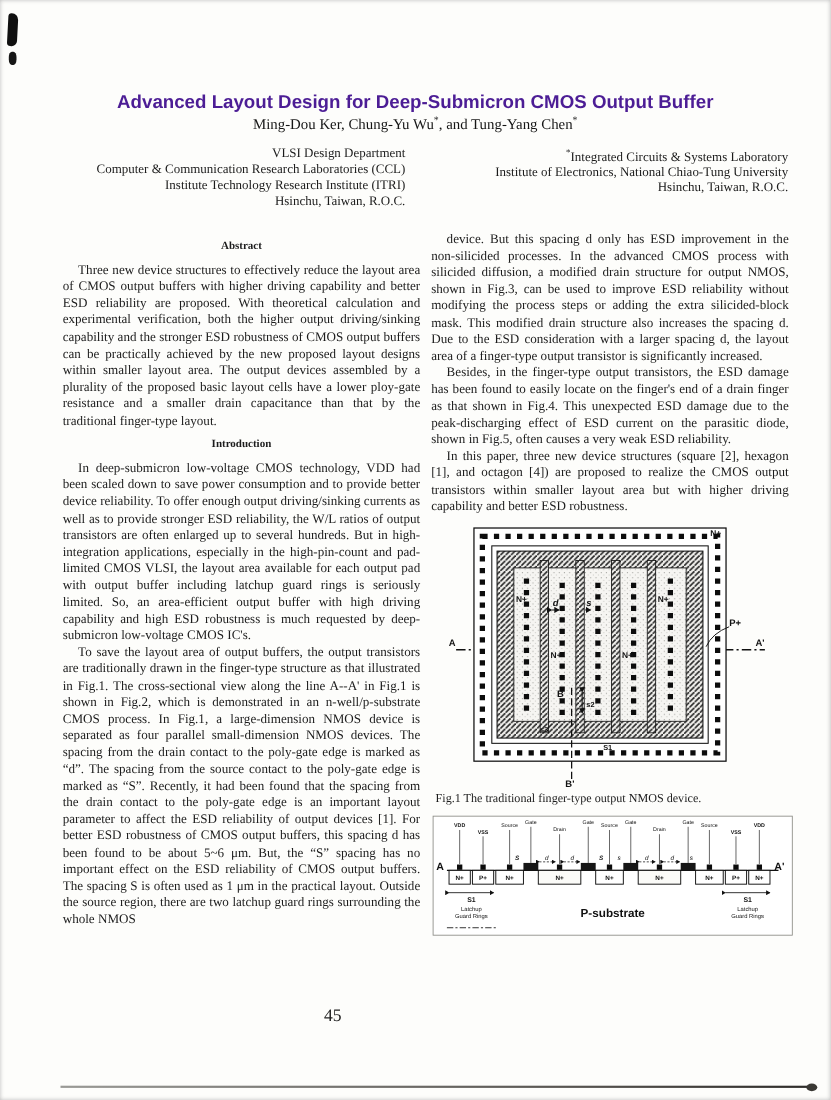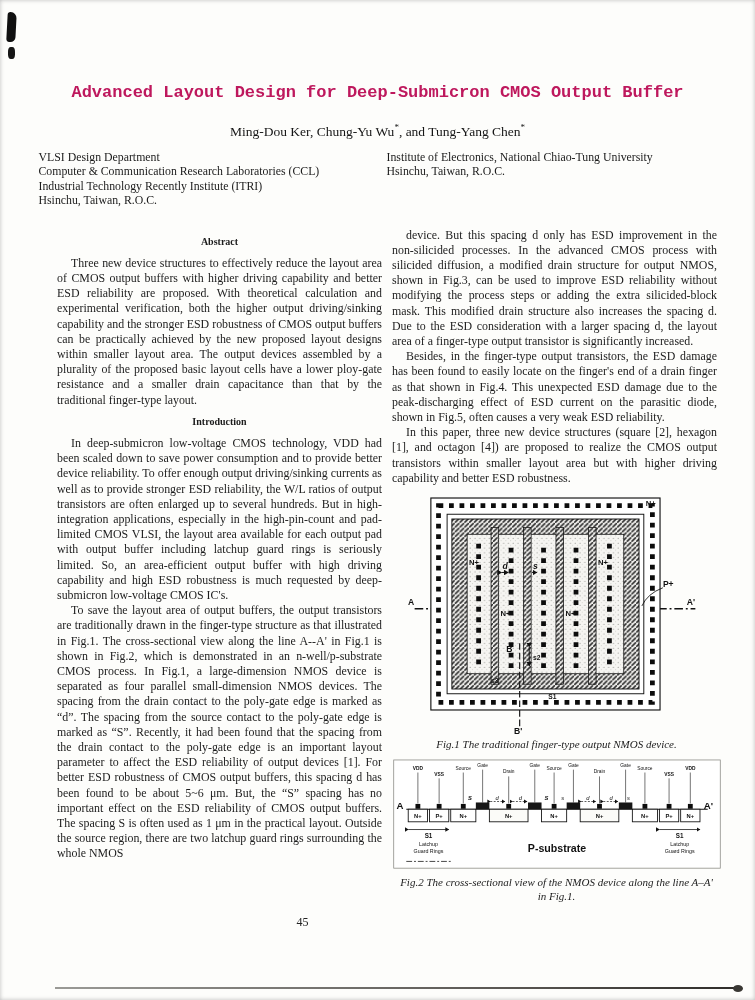--- a/index.html
+++ b/index.html
@@ -14,66 +14,67 @@
     box-shadow:inset 0 0 4px #bbb;
   }
   
   .blot1{position:absolute;left:7px;top:12px;width:9px;height:30px;background:#101010;border-radius:3px 6px 5px 3px;transform:rotate(3deg);}
   .blot2{position:absolute;left:8px;top:47px;width:7px;height:12px;background:#161616;border-radius:40%;}
   .scanline{position:absolute;left:55px;right:14px;bottom:11px;height:2px;background:linear-gradient(to right,#9a9a96,#55524e 70%,#2e2c29);}
   .scanblob{position:absolute;right:12px;bottom:8px;width:10px;height:7px;background:#3a3834;border-radius:50%;}
 
   .titleblock{padding-top:82px;text-align:center;}
   .title{
-    font-family:Liberation Mono, monospace;
-    font-weight:bold;font-size:17px;line-height:22px;color:#be185d;
+    font-family:Liberation Sans, sans-serif;
+    font-weight:bold;font-size:17px;line-height:22px;color:#4c1d95;
   }
-  .authors{margin-top:18px;font-size:13.5px;color:#151515;}
+  .authors{font-size:13.5px;color:#151515;}
   .authors sup{font-size:9px;}
   .affils{margin-top:10px;display:flex;justify-content:center;gap:18px;font-size:11.8px;line-height:14.5px;color:#1b1b1b;}
-  .affil{width:330px;text-align:left;}
+  .affil{width:330px;text-align:right;}
   .affil sup{font-size:8px;}
 
   .columns{margin:20px 0 0 57px;width:660px;display:flex;gap:10px;}
   .col{width:325px;font-size:11.9px;line-height:15.2px;text-align:justify;}
   .heading{text-align:center;font-weight:bold;font-size:10px;margin:6px 0 7px 0;}
   .heading.intro{}
   p.body{margin:0;text-indent:14px;}
 
   .figure{margin-top:8px;}
-  .figcap{font-size:11px;line-height:13.5px;text-align:center;text-indent:0;margin:3px 0 6px 4px;font-style:italic;}
+  .figcap{font-size:11px;line-height:13.5px;text-align:left;text-indent:0;margin:3px 0 6px 4px;}
   svg text{fill:#111;}
   .fig1svg{display:block;margin:0 auto;}
   .fig2svg{display:block;margin:4px auto 0 auto;}
 
-  .pagenum{position:absolute;left:0;right:150px;top:915px;text-align:center;font-size:12px;color:#222;}
+  .pagenum{position:absolute;left:0;right:150px;top:915px;text-align:center;font-size:16px;color:#222;}
 </style>
 </head>
 <body>
 
 <div class="page">
 
   <div class="blot1"></div>
   <div class="blot2"></div>
   <div class="scanline"></div>
   <div class="scanblob"></div>
 
   <div class="titleblock">
     <div class="title">
       <div>Advanced Layout Design for Deep-Submicron CMOS Output Buffer</div>
     </div>
     <div class="authors"><span>Ming-Dou Ker, Chung-Yu Wu</span><sup>*</sup><span>, and Tung-Yang Chen</span><sup>*</sup></div>
     <div class="affils">
       <div class="affil">
         <div>VLSI Design Department</div>
         <div>Computer &amp; Communication Research Laboratories (CCL)</div>
-        <div>Industrial Technology Recently Institute (ITRI)</div>
+        <div>Institute Technology Research Institute (ITRI)</div>
         <div>Hsinchu, Taiwan, R.O.C.</div>
       </div>
       <div class="affil">
+        <div><sup>*</sup><span>Integrated Circuits &amp; Systems Laboratory</span></div>
         <div>Institute of Electronics, National Chiao-Tung University</div>
         <div>Hsinchu, Taiwan, R.O.C.</div>
       </div>
     </div>
   </div>
 
   <div class="columns">
 
     <div class="col">
       <div class="heading">Abstract</div>
@@ -252,19 +253,18 @@
           <text x="37" y="97" font-size="5.5" text-anchor="middle" font-family="Liberation Sans, sans-serif">Guard Rings</text>
 
           <line x1="276" y1="73" x2="318" y2="73" stroke="#111" stroke-width="0.8" marker-start="url(#arr2)" marker-end="url(#arr2)"></line>
           <text x="297" y="82" font-size="6.5" font-weight="bold" text-anchor="middle" font-family="Liberation Sans, sans-serif">S1</text>
           <text x="297" y="90" font-size="5.5" text-anchor="middle" font-family="Liberation Sans, sans-serif">Latchup</text>
           <text x="297" y="97" font-size="5.5" text-anchor="middle" font-family="Liberation Sans, sans-serif">Guard Rings</text>
 
           <text x="170" y="96" font-size="11" font-weight="bold" text-anchor="middle" font-family="Liberation Sans, sans-serif">P-substrate</text>
           <line x1="14" y1="106" x2="60" y2="106" stroke="#111" stroke-width="0.8" stroke-dasharray="6,2,2,2"></line>
         </svg>
-        <div class="figcap">Fig.2 The cross-sectional view of the NMOS device along the line A–A' in Fig.1.</div>
       </div>
     </div>
   </div>
 
   <div class="pagenum">45</div>
 </div>
 
 </body></html>

